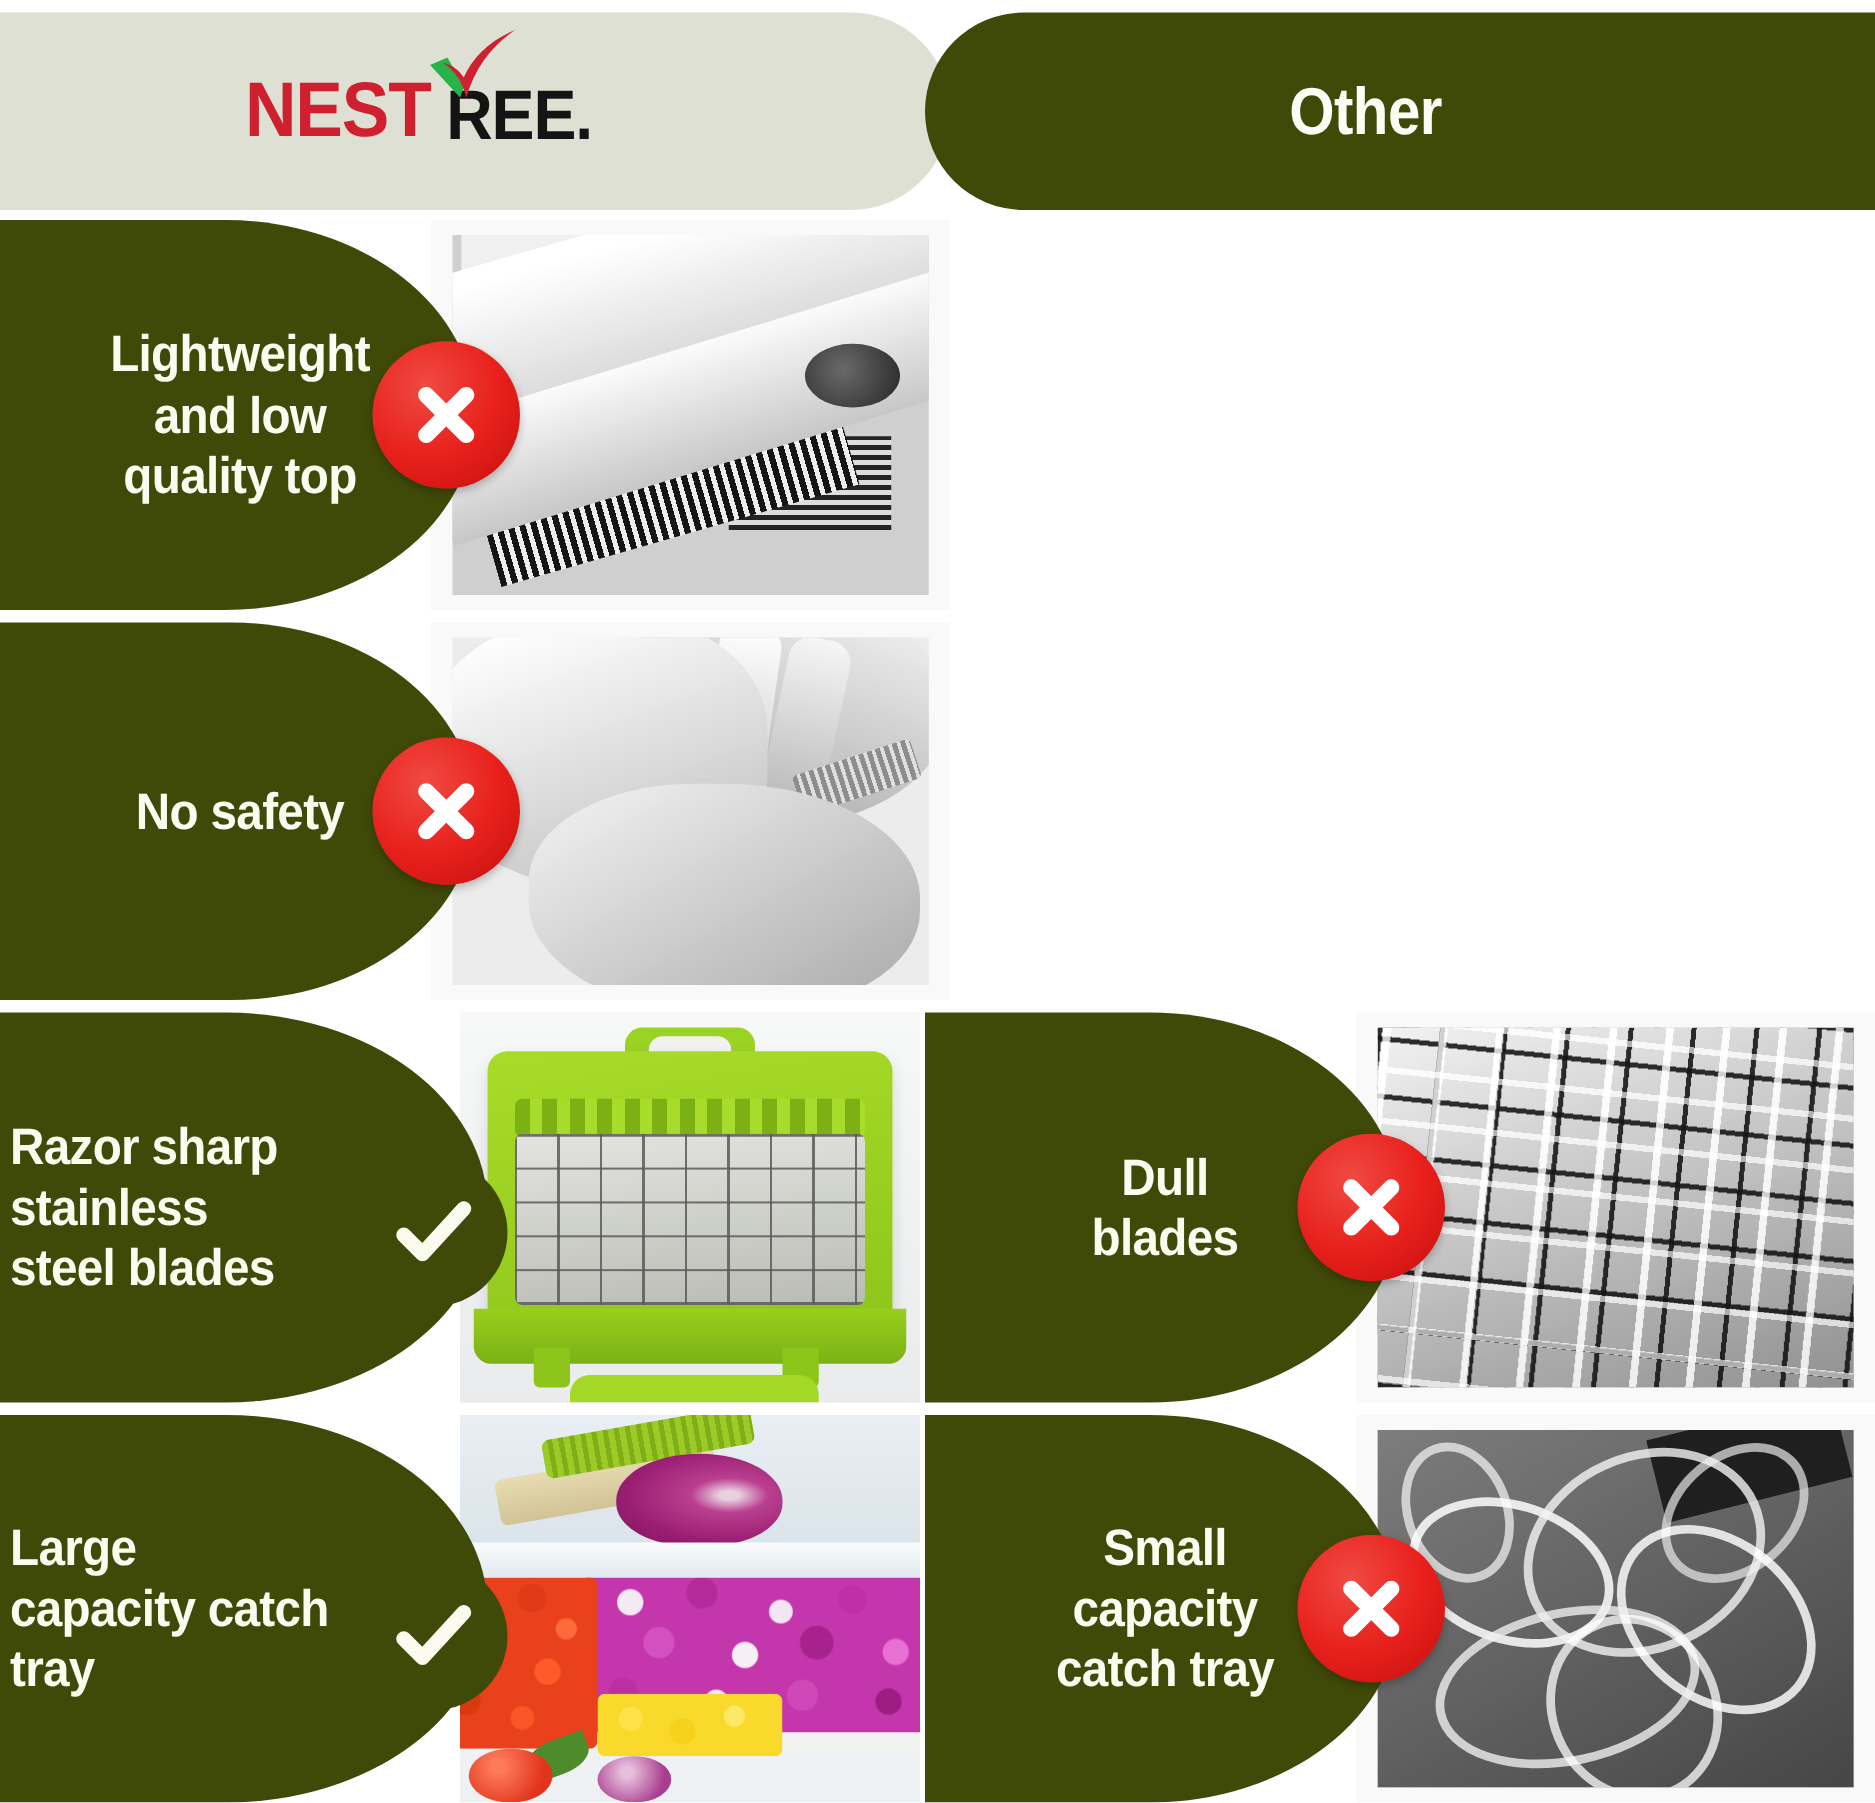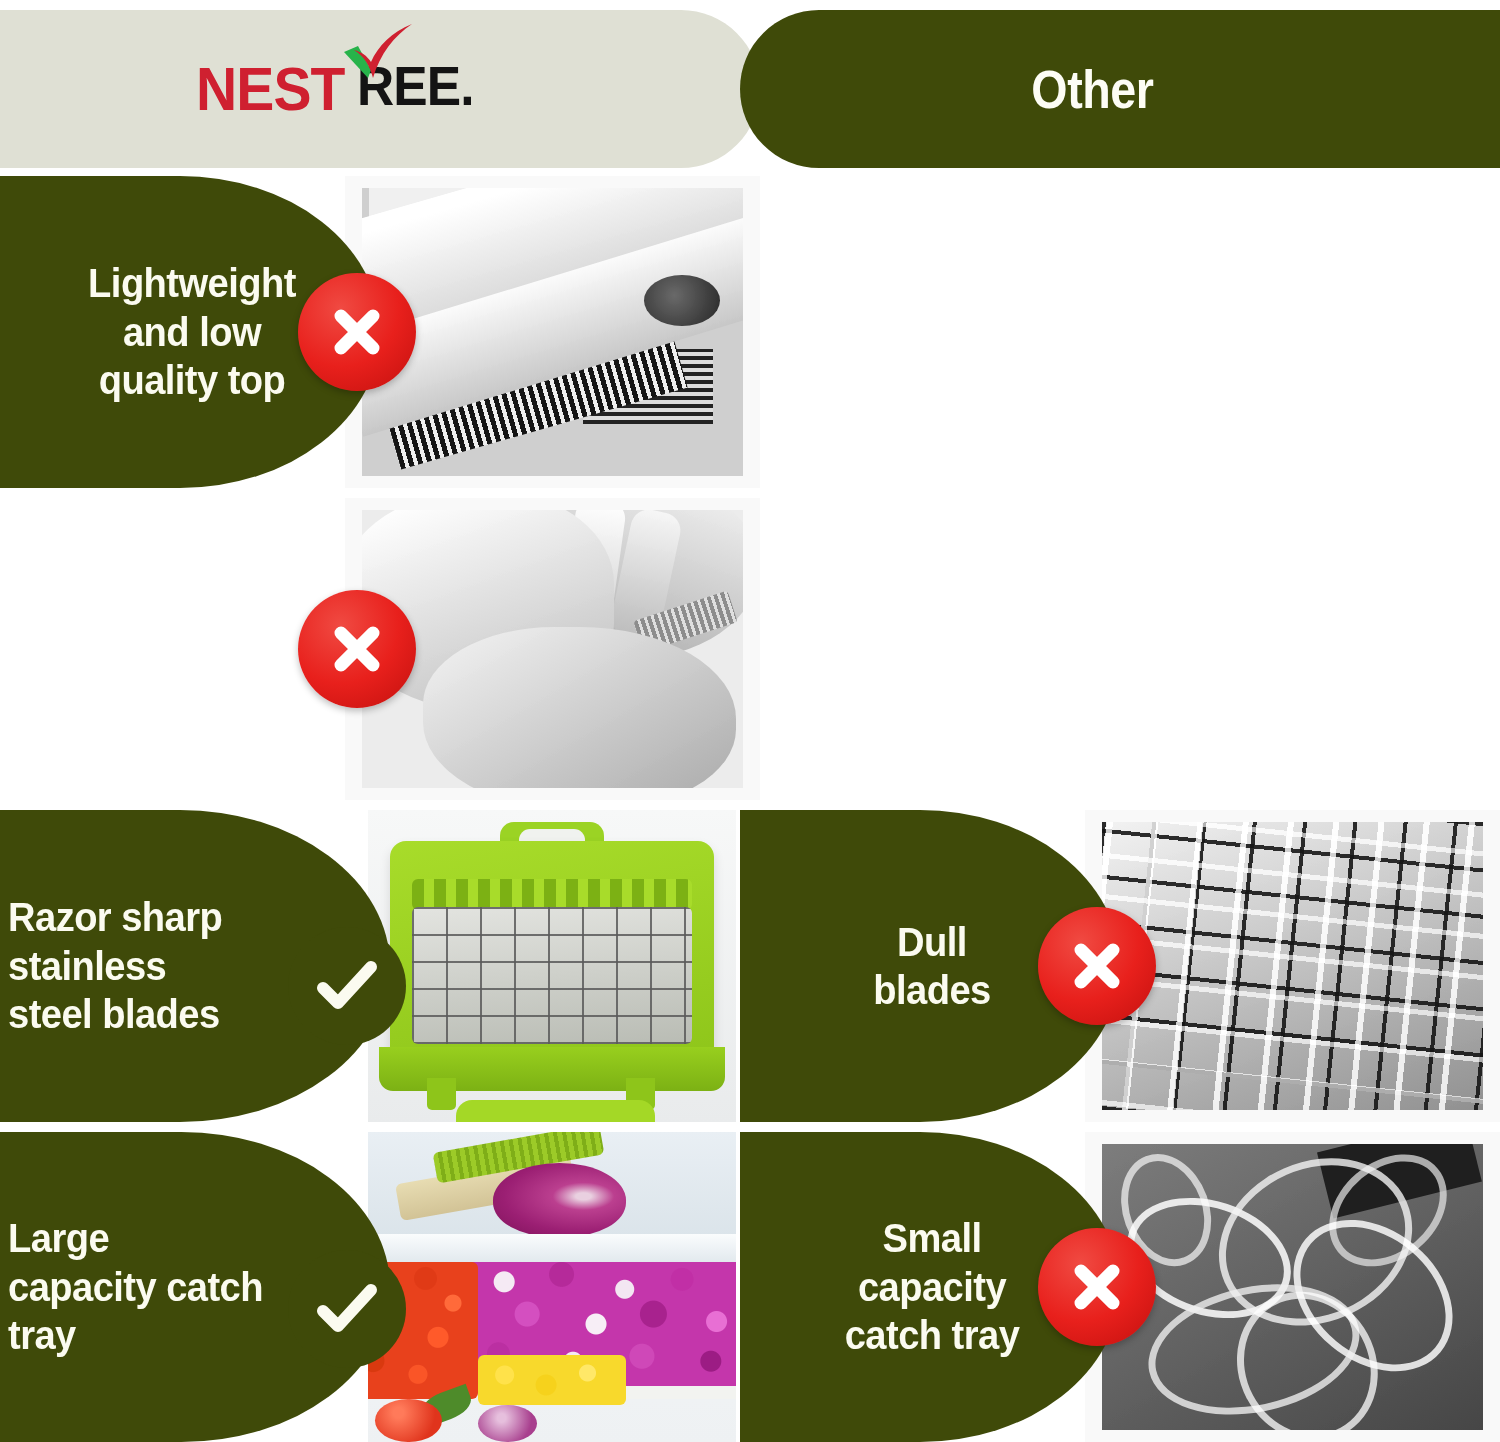--- a/index.html
+++ b/index.html
@@ -56,21 +56,21 @@
     font-weight: bold;
     letter-spacing: -0.5px;
     transform: translateX(-58px) scaleX(0.88);
   }
 
   
   .logo {
     position: relative;
     transform: translateX(-10px);
     display: flex;
-    align-items: flex-start;
+    align-items: flex-end;
     font-weight: bold;
     font-size: 62px;
     letter-spacing: -1px;
     line-height: 1;
   }
   .logo-nest { color: #cf2030; transform: scaleX(0.92); transform-origin: left; }
   .logo-ree  { color: #141414; transform: scaleX(0.92); transform-origin: left; font-size: 56px;}
   .logo-check {
     position: absolute;
     left: 142px;
@@ -407,20 +407,23 @@
             <div class="pr-img" style="background:#e4e4e4">
               <div class="p1r-h2"></div>
               <div class="p1r-f1"></div>
               <div class="p1r-f2"></div>
               <div class="p1r-tool"></div>
               <div class="p1r-h1"></div>
               <div class="p1r-h3"></div>
             </div>
           </div>
         </div>
+        <div class="blob">
+          <span class="blob-text">No safety</span>
+        </div>
         <div class="mark cross">
           <svg width="66" height="66" viewBox="0 0 66 66">
             <path d="M17 17 L49 49 M49 17 L17 49" fill="none" stroke="#ffffff" stroke-width="13" stroke-linecap="round"></path>
           </svg>
         </div>
       </div>
 
     </div>
 
     <div class="row r3">

